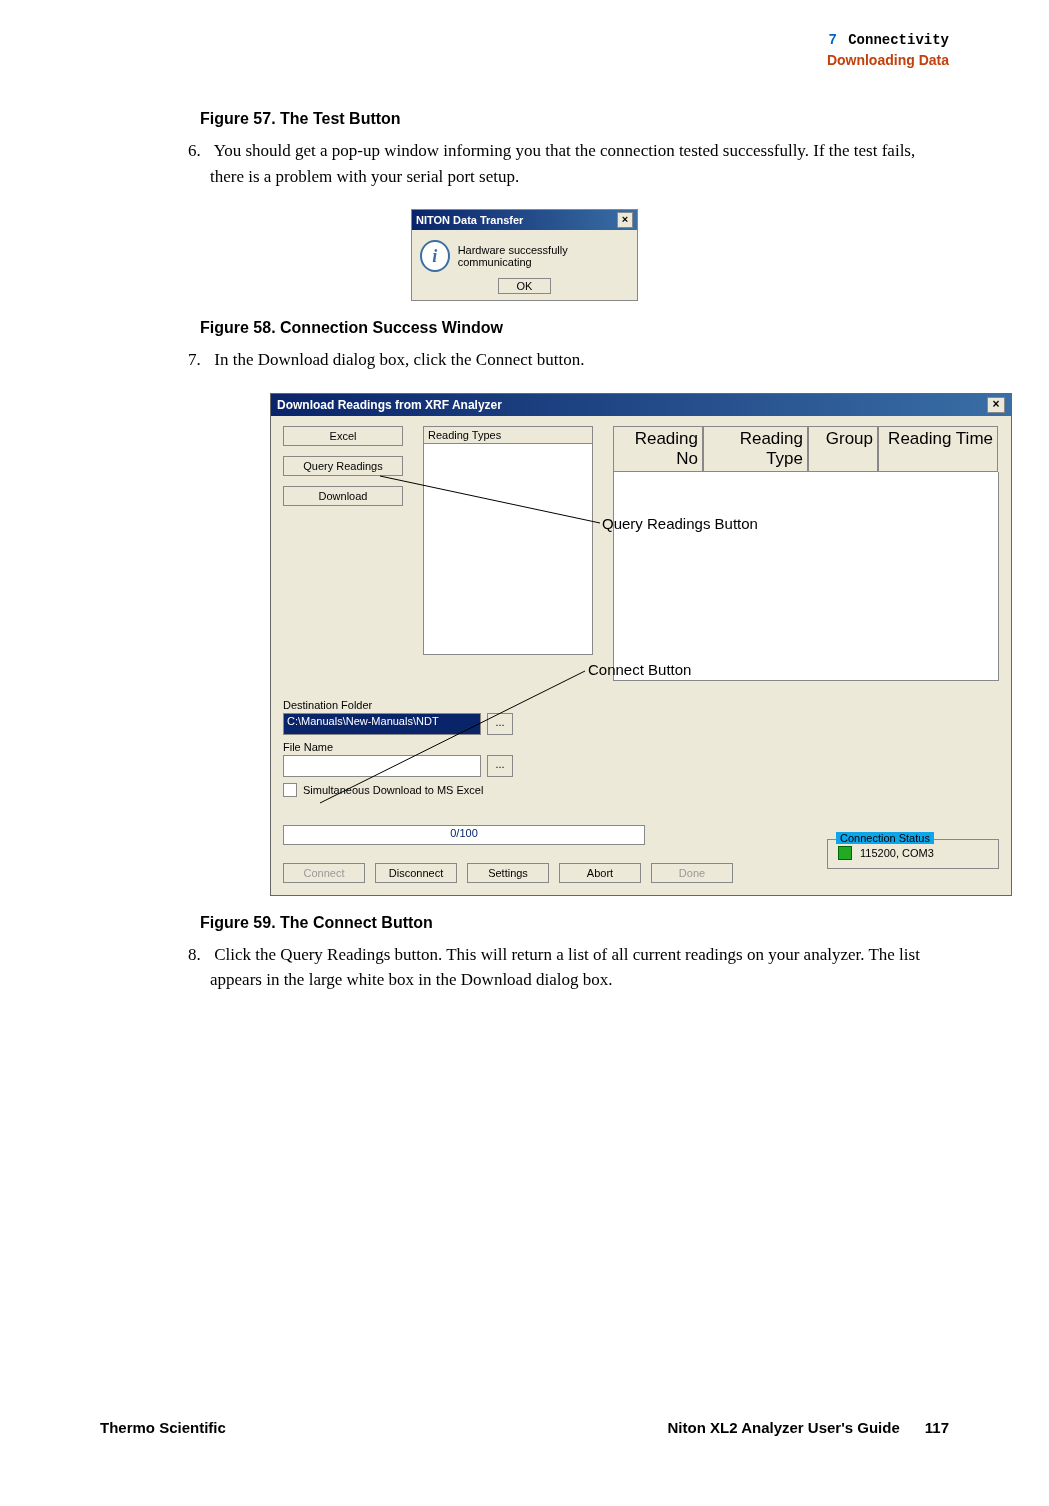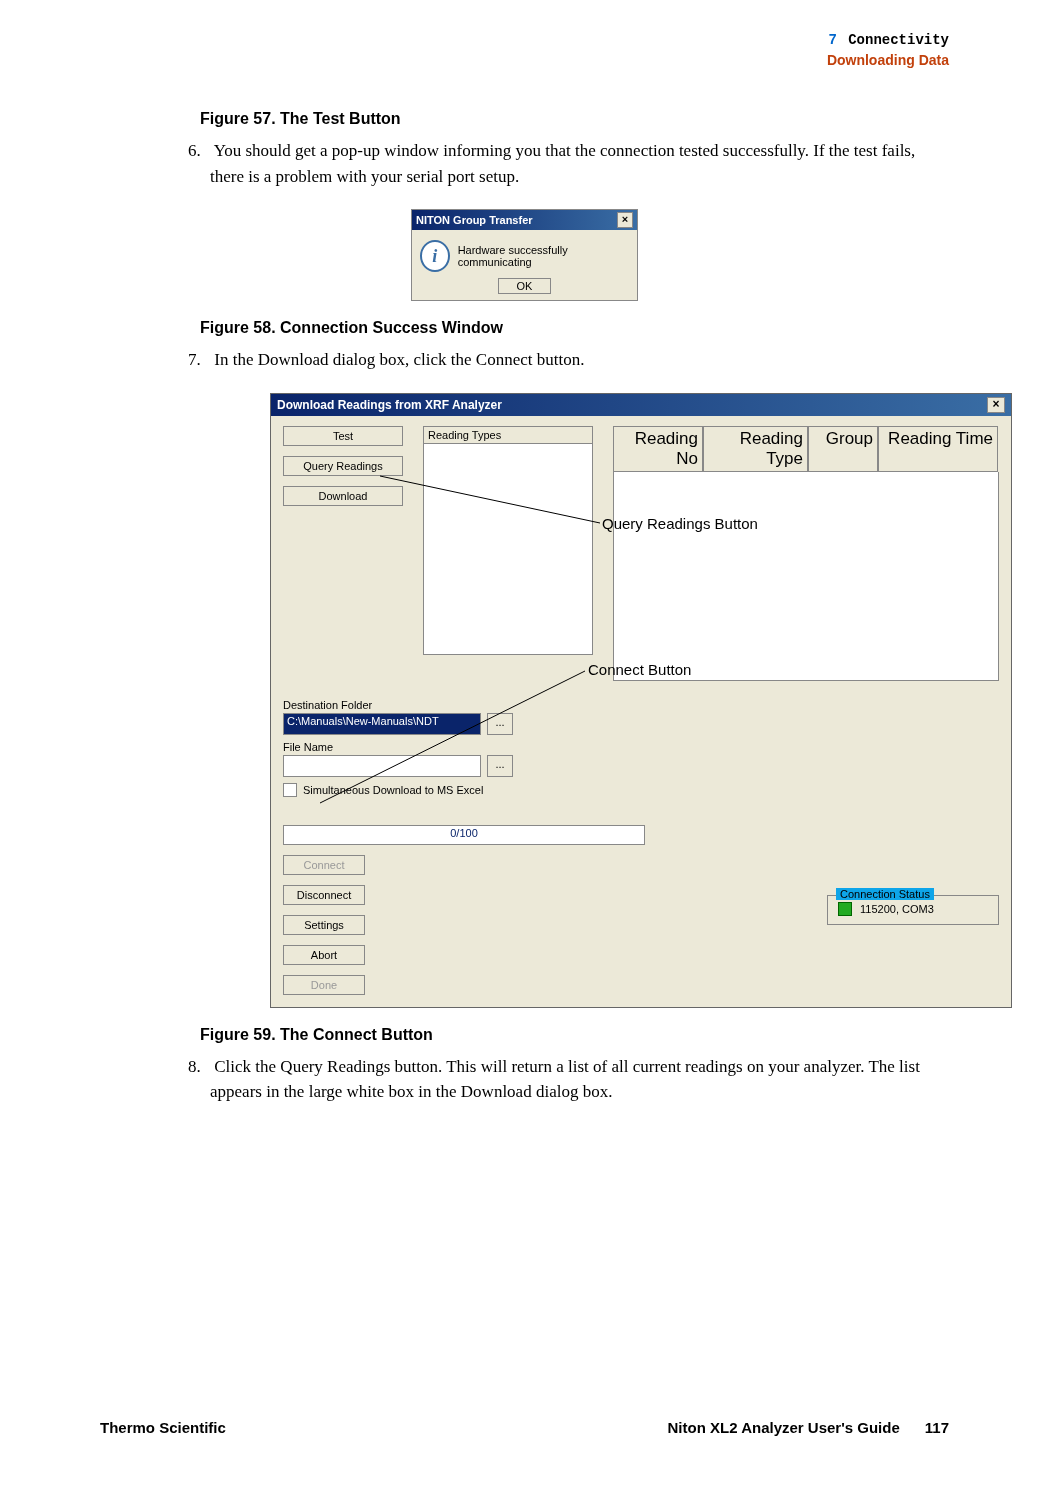--- a/index.html
+++ b/index.html
@@ -159,21 +159,21 @@
   .conn-status {
     border:1px solid #888; padding:6px 10px 8px 10px; position:relative;
     margin-left:auto; width:150px;
   }
   .conn-status .leg {
     position:absolute; top:-8px; left:8px; background:#0ea5e9;
     padding:0 4px; font-size:11px;
   }
   .conn-inner { display:flex; align-items:center; gap:8px; font-size:11px;}
   .led { width:12px; height:12px; background:#2a2; border:1px solid #060; }
-  .btnrow { display:flex; gap:10px; margin-top:10px;flex-direction:column; }
+  .btnrow { display:flex; gap:10px; margin-top:18px; }
   .btnrow .b {
     border:1px solid #888; background:#ece9d8; width:80px;
     padding:3px 0; text-align:center; font-size:11px;
   }
   .btnrow .b.disabled { color:#999; }
   .annot {
     position:absolute; font-family:Arial; font-size:15px; color:#000;
     pointer-events:none;
   }
   svg.anline { position:absolute; top:0; left:0; pointer-events:none; }
@@ -195,21 +195,21 @@
   <div class="figure-caption">Figure 57.   The Test Button</div>
 
   <div class="step">
     <span class="num">6.</span>
     <span>You should get a pop-up window informing you that the connection tested successfully. If the test fails, there is a problem with your serial port setup.</span>
   </div>
 
   <div class="popup-wrap">
     <div class="popup">
       <div class="popup-title">
-        <span>NITON Group Transfer</span>
+        <span>NITON Data Transfer</span>
         <span class="x">×</span>
       </div>
       <div class="popup-body">
         <div class="info-icon">i</div>
         <div>Hardware successfully communicating</div>
       </div>
       <div class="popup-btnrow">
         <span class="popup-btn">OK</span>
       </div>
     </div>
@@ -224,21 +224,21 @@
 
   <div class="dwrap">
     <div class="dialog">
       <div class="dialog-title">
         <span>Download Readings from XRF Analyzer</span>
         <span class="x">×</span>
       </div>
       <div class="dialog-body">
         <div class="toprow">
           <div class="leftcol">
-            <div class="dlg-btn">Test</div>
+            <div class="dlg-btn">Excel</div>
             <div class="dlg-btn">Query Readings</div>
             <div class="dlg-btn">Download</div>
           </div>
           <div class="reading-types">
             <div class="hdr">Reading Types</div>
             <div class="list"></div>
           </div>
           <div class="table-area">
             <div class="thead">
               <div class="th" style="width:80px">Reading No</div>

